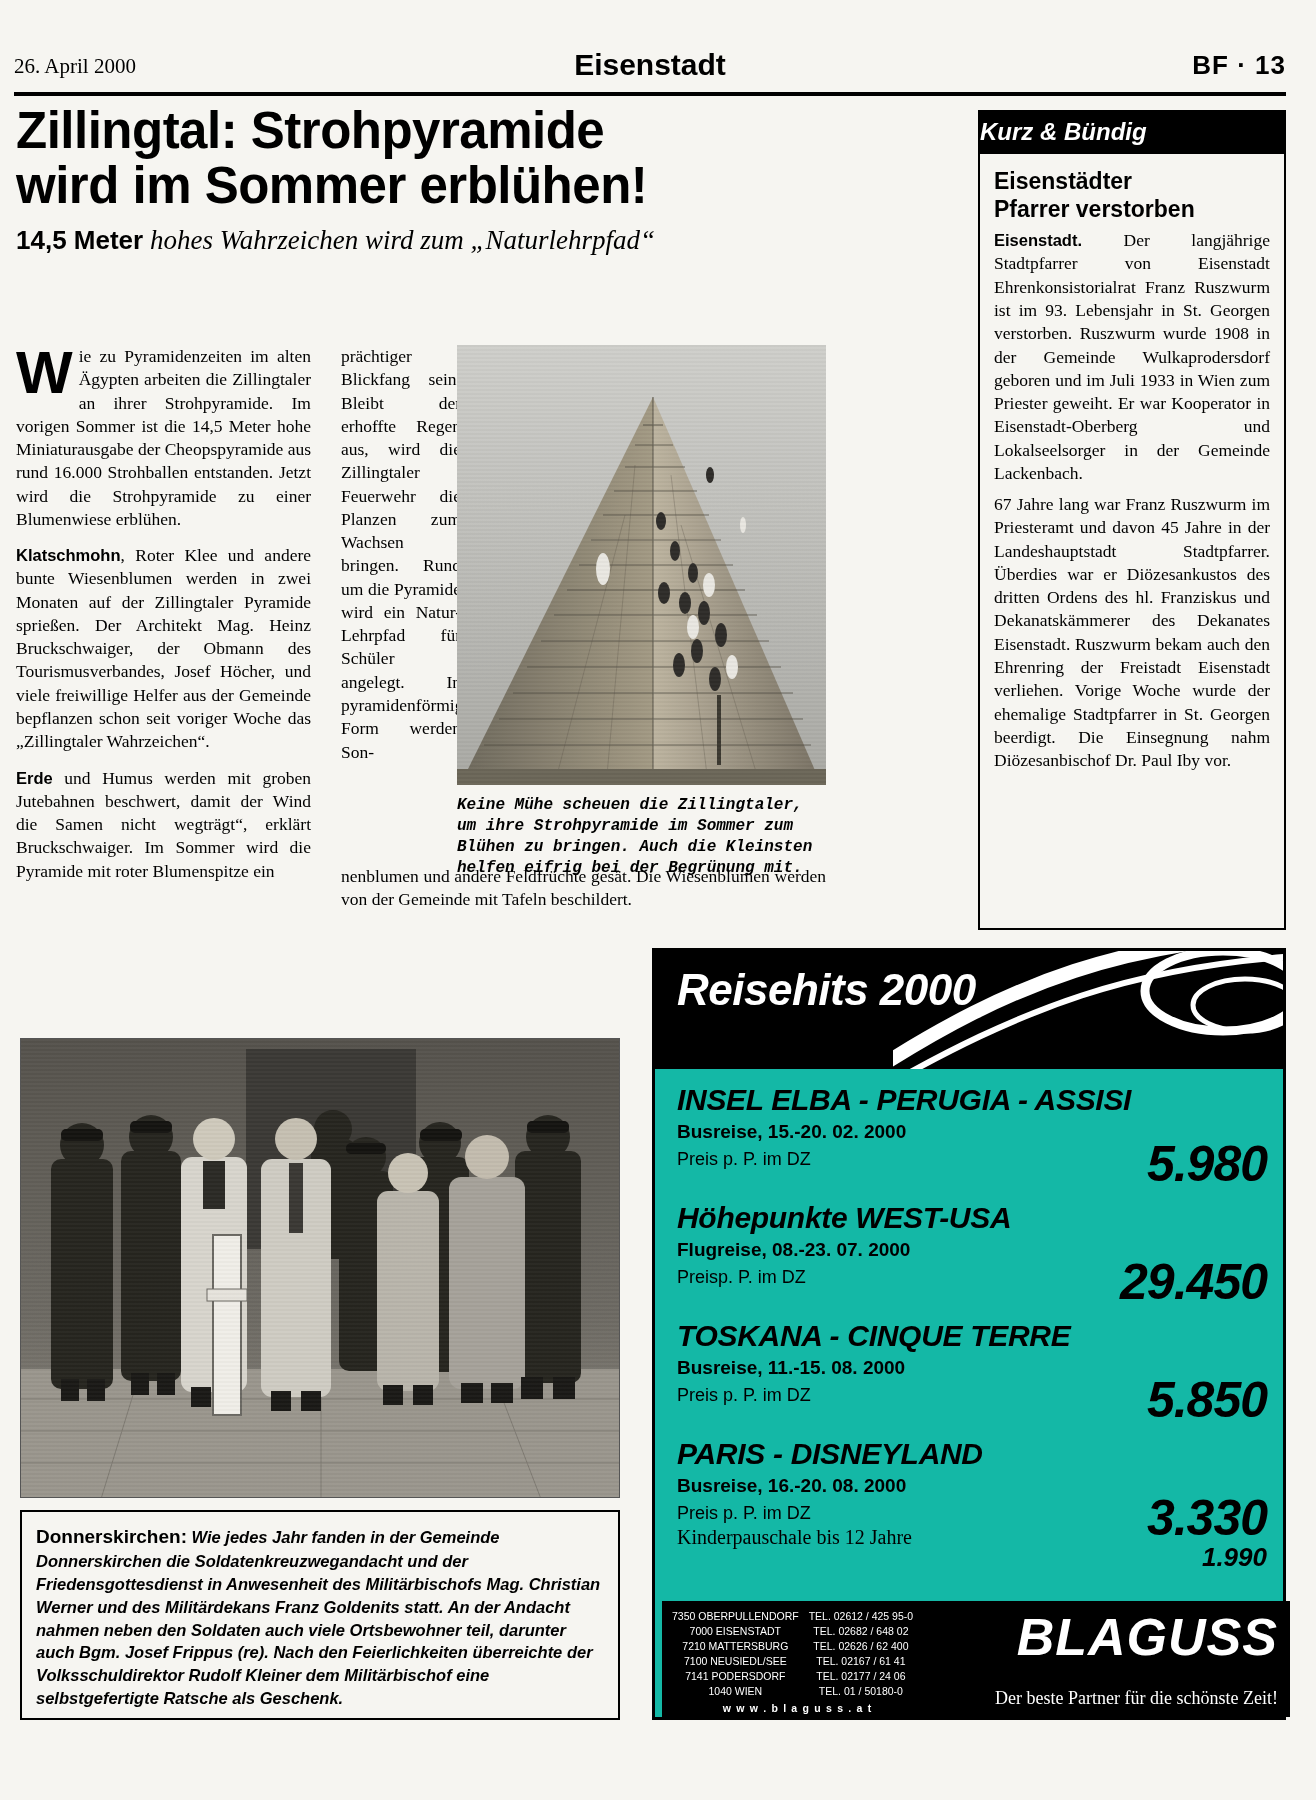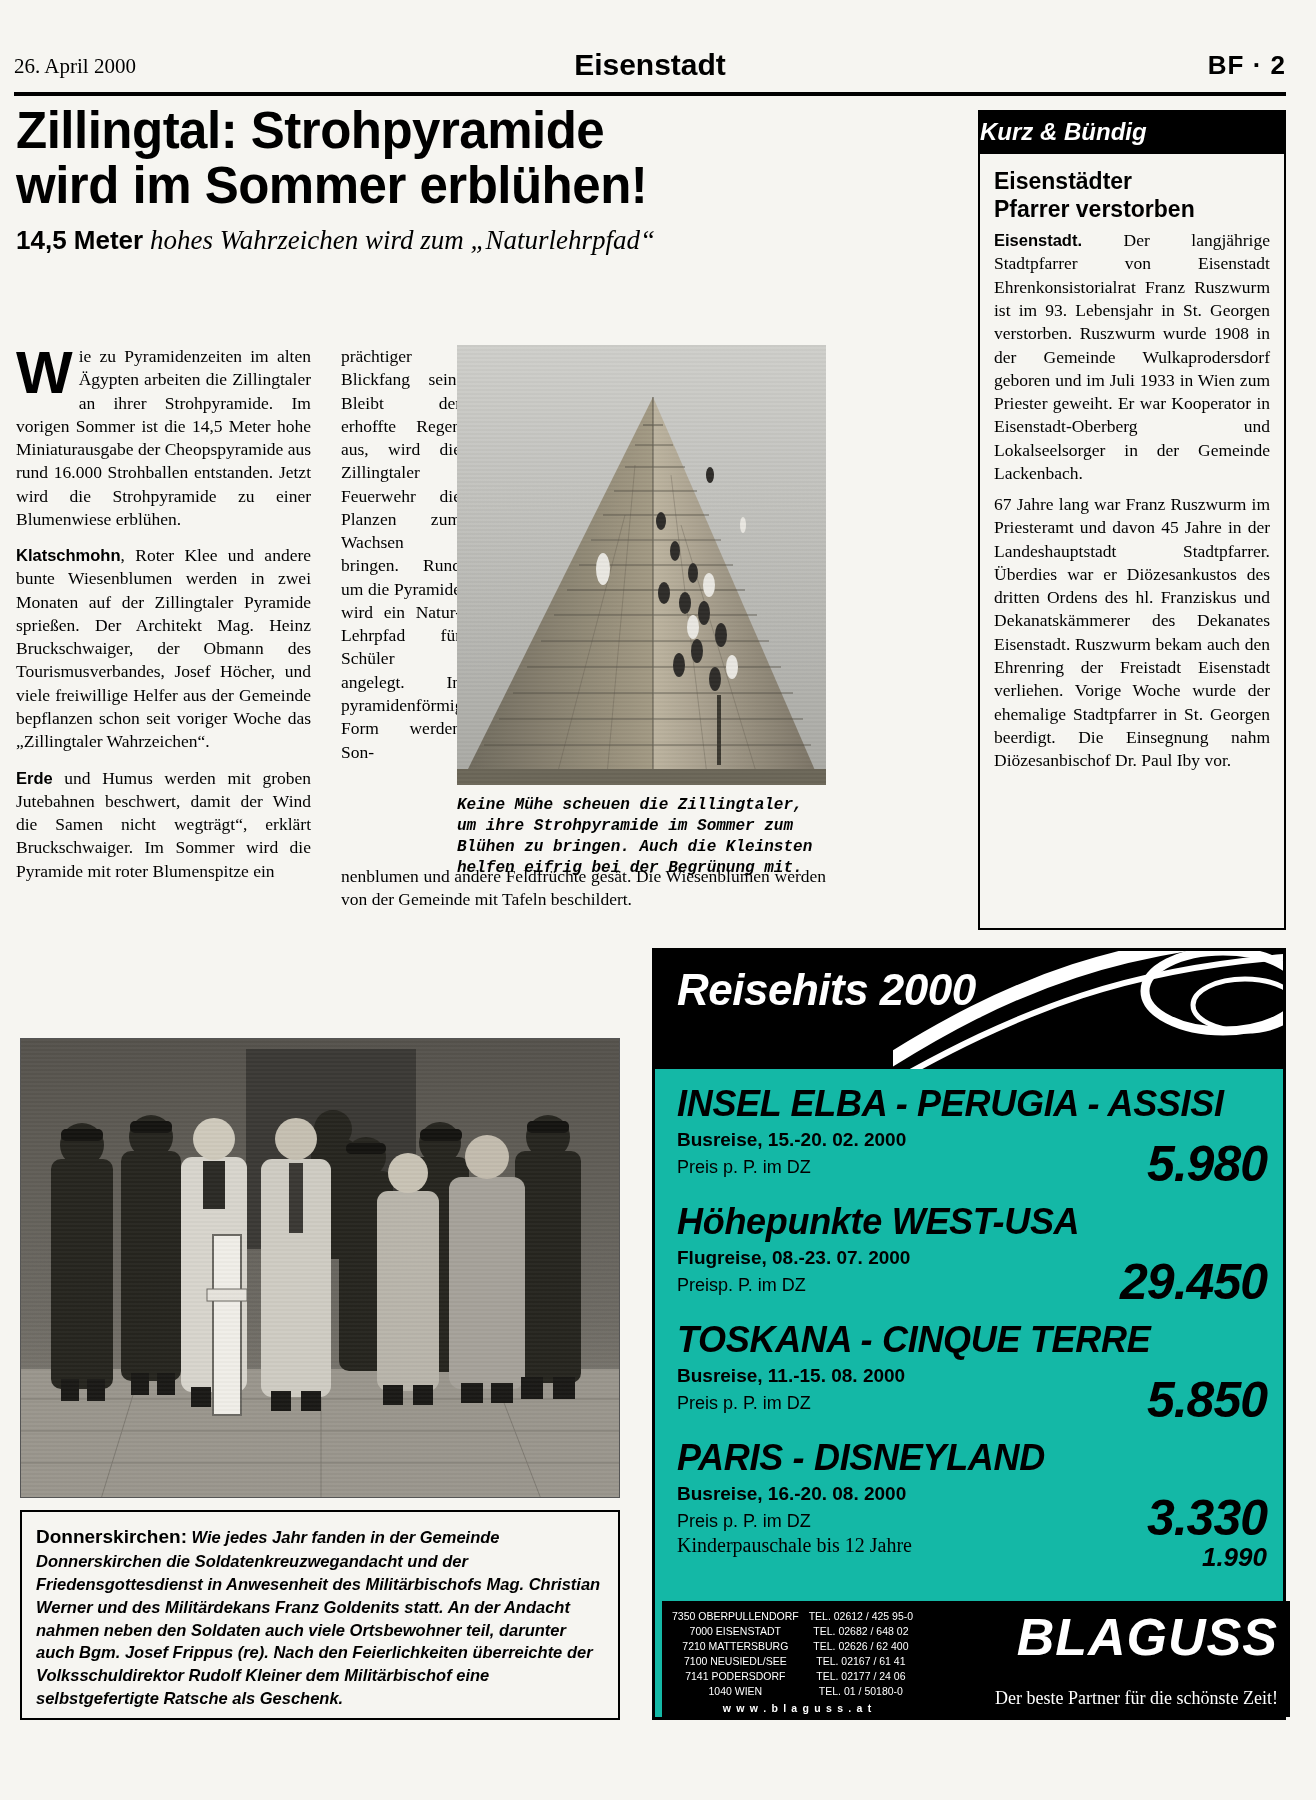--- a/index.html
+++ b/index.html
@@ -232,21 +232,21 @@
   .offer {
     position: relative;
     padding: 4px 18px 2px 22px;
     height: 118px;
     box-sizing: border-box;
   }
   .offer .dest {
     font-family: "Liberation Sans", sans-serif;
     font-weight: bold;
     font-style: italic;
-    font-size: 36px;
+    font-size: 30px;
     letter-spacing: -0.3px;
   }
   .offer .trip {
     font-family: "Liberation Sans", sans-serif;
     font-weight: bold;
     font-size: 19px;
     margin-top: 4px;
   }
   .offer .price-note {
     font-family: Liberation Sans, sans-serif;
@@ -325,21 +325,21 @@
   }
 </style>
 </head>
 <body>
 
 <div class="page">
 
   <div class="masthead">
     <div class="date">26. April 2000</div>
     <div class="section">Eisenstadt</div>
-    <div class="folio">BF · 2</div>
+    <div class="folio">BF · 13</div>
   </div>
   <div class="rule-top"></div>
 
   <div class="main-col">
     <h1 class="headline">
       <span>Zillingtal: Strohpyramide</span><br>
       <span>wird im Sommer erblühen!</span>
     </h1>
     <div class="subhead">
       <b>14,5 Meter</b><span> hohes Wahrzeichen wird zum „Naturlehrpfad“</span>

